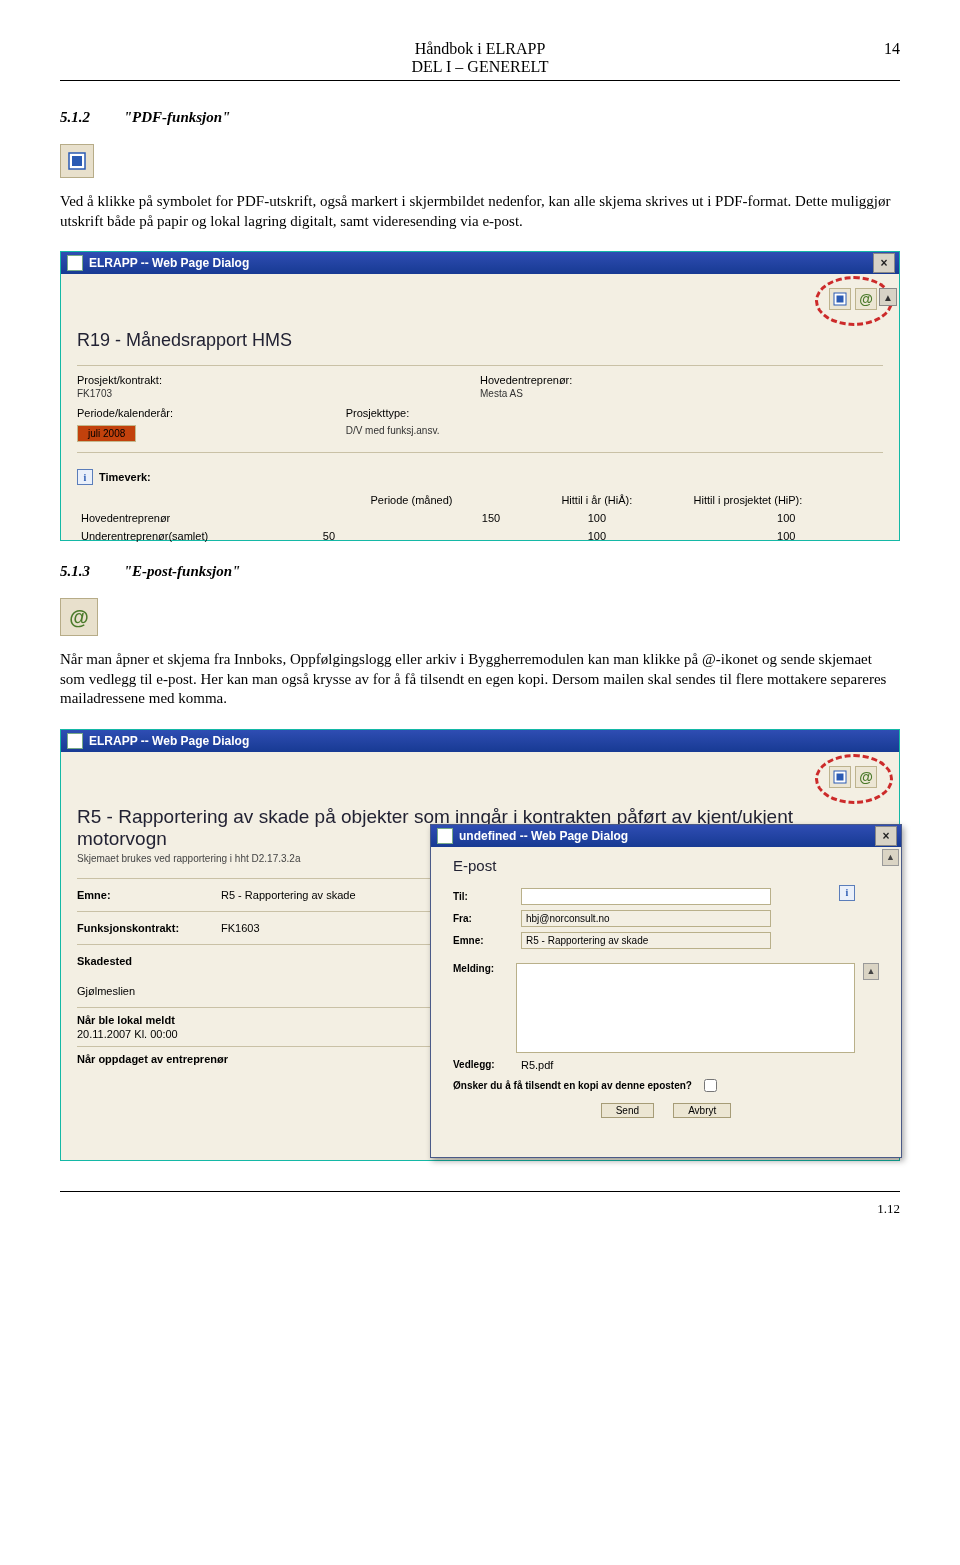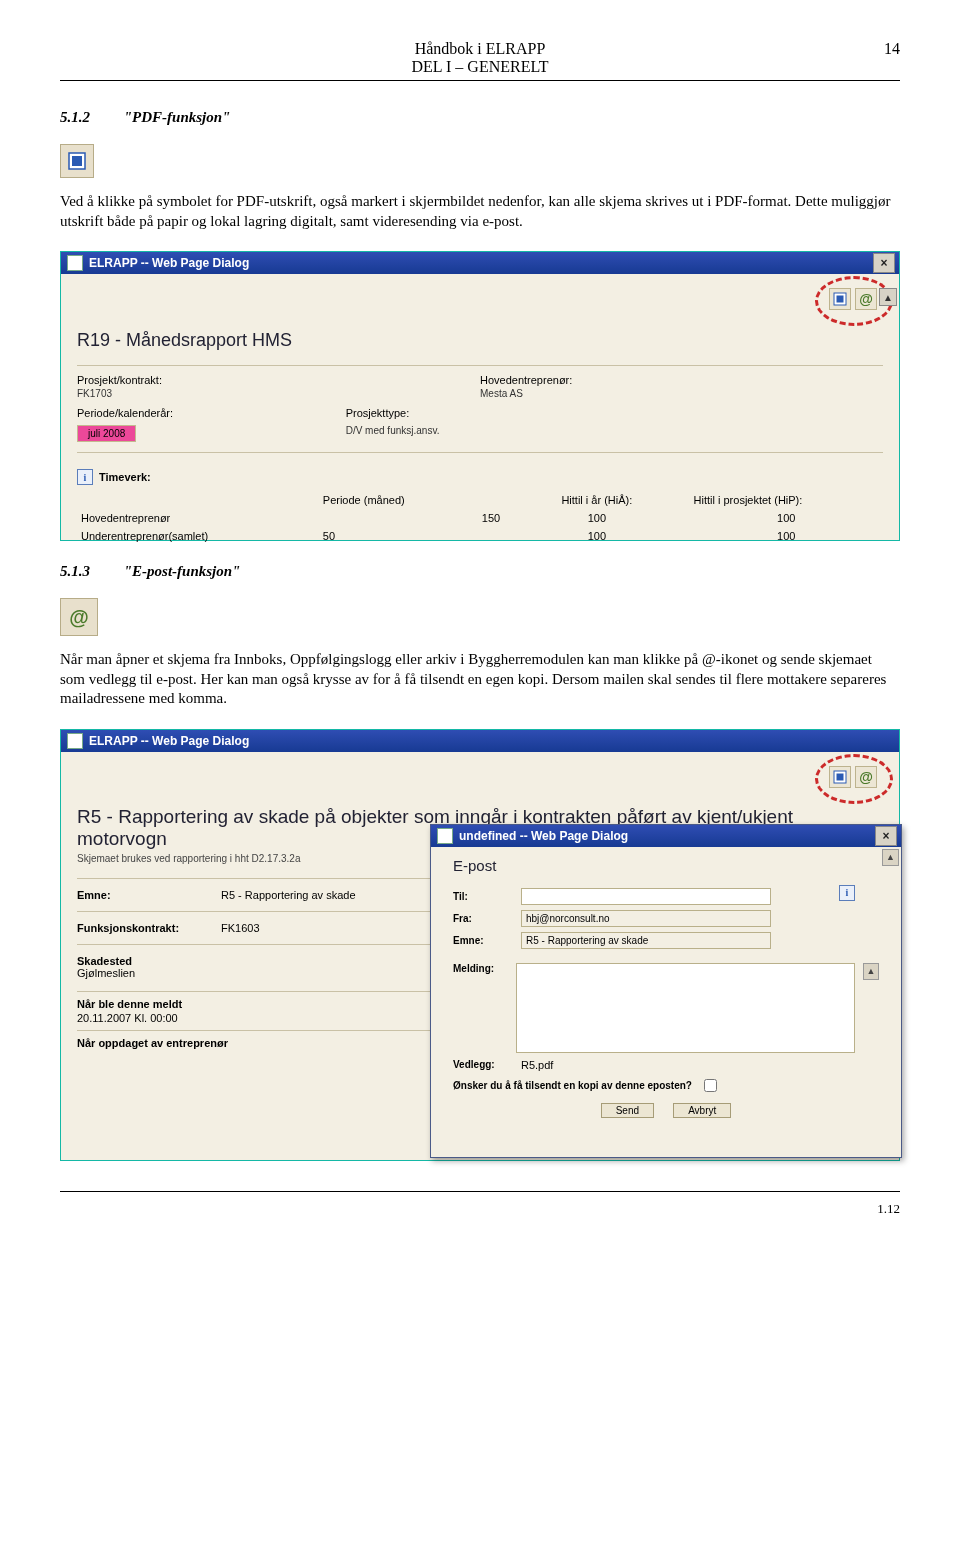--- a/index.html
+++ b/index.html
@@ -114,21 +114,21 @@
   .report-title { font-family: Verdana, Arial, sans-serif; font-size: 18px; color:#223; margin: 8px 0 14px 0; }
   .fieldblock {
     border-top: 1px solid #c9c1a6;
     padding-top: 8px; margin-bottom: 10px;
   }
   .fieldrow { display:flex; }
   .fcell { flex:1; font-size:11px; }
   .flabel { font-weight:normal; display:block; }
   .fval   { color:#222; display:block; margin-top:2px; }
   .fval.small { font-size:10px; color:#333; }
-  .juli-pill { display:inline-block; background:#ec4899; border:1px solid #c3b98f; padding:2px 10px; font-size:10px; margin-top:6px; }
+  .juli-pill { display:inline-block; background:#c2410c; border:1px solid #c3b98f; padding:2px 10px; font-size:10px; margin-top:6px; }
 
   .tv-header { display:flex; align-items:center; gap:6px; font-weight:bold; margin:8px 0 6px 0; }
   .tv-i { width:14px; height:14px; border:1px solid #5a7dba; color:#2a5ab3; font-family:Georgia; font-weight:bold; font-size:10px; display:flex; align-items:center; justify-content:center; background:#eaf0fa; }
 
   table.tv { width: 100%; border-collapse: collapse; font-size:11px; }
   table.tv th { font-weight: normal; text-align:left; padding:3px 4px; }
   table.tv td { padding:3px 4px; }
 
   
   .dialog2-wrap { position: relative; }
@@ -267,21 +267,21 @@
 
     <div class="fieldblock" style="border-top:1px solid #c9c1a6;">
       <div class="tv-header">
         <span class="tv-i">i</span>
         <span>Timeverk:</span>
       </div>
       <table class="tv">
         <tbody>
             <tr>
           <th style="width:30%"></th>
-          <th style="width:23%; text-align:left">Periode (måned)</th>
+          <th style="width:23%; text-align:center">Periode (måned)</th>
           <th style="width:23%; text-align:center">Hittil i år (HiÅ):</th>
           <th style="width:24%; ">Hittil i prosjektet (HiP):</th>
         </tr>
         <tr>
           <td>Hovedentreprenør</td>
           <td style="text-align:right">150</td>
           <td style="text-align:center">100</td>
           <td style="text-align:center">100</td>
         </tr>
         <tr>
@@ -340,32 +340,32 @@
       <div class="d2-row">
         <div class="d2-cell">
           <span class="d2-label">Funksjonskontrakt:</span>
           <span class="d2-val">FK1603</span>
         </div>
         <div class="d2-cell">
           <span class="d2-label">Navn:</span>
         </div>
       </div>
       <div class="d2-row">
-        <div class="d2-cell" style="flex-direction:column; gap:0;">
+        <div class="d2-cell" style="flex-direction:column; gap:18px;">
           <span class="d2-label">Skadested</span>
           <span class="d2-val">Gjølmeslien</span>
         </div>
         <div class="d2-cell" style="flex-direction:column; gap:2px;">
           <span class="d2-label">Kommune</span>
           <span class="d2-val">Orkdal</span>
         </div>
       </div>
       <div class="d2-row thin">
         <div class="d2-cell" style="flex-direction:column; gap:2px;">
-          <span class="d2-label">Når ble denne meldt</span>
+          <span class="d2-label">Når ble lokal meldt</span>
           <span class="d2-val">20.11.2007  Kl. 00:00</span>
         </div>
         <div class="d2-cell" style="flex-direction:column; gap:2px;">
           <span class="d2-label">Meldt av</span>
           <span class="d2-val">Falken</span>
         </div>
       </div>
       <div class="d2-row thin">
         <div class="d2-cell">
           <span class="d2-label" style="min-width:auto">Når oppdaget av entreprenør</span>

